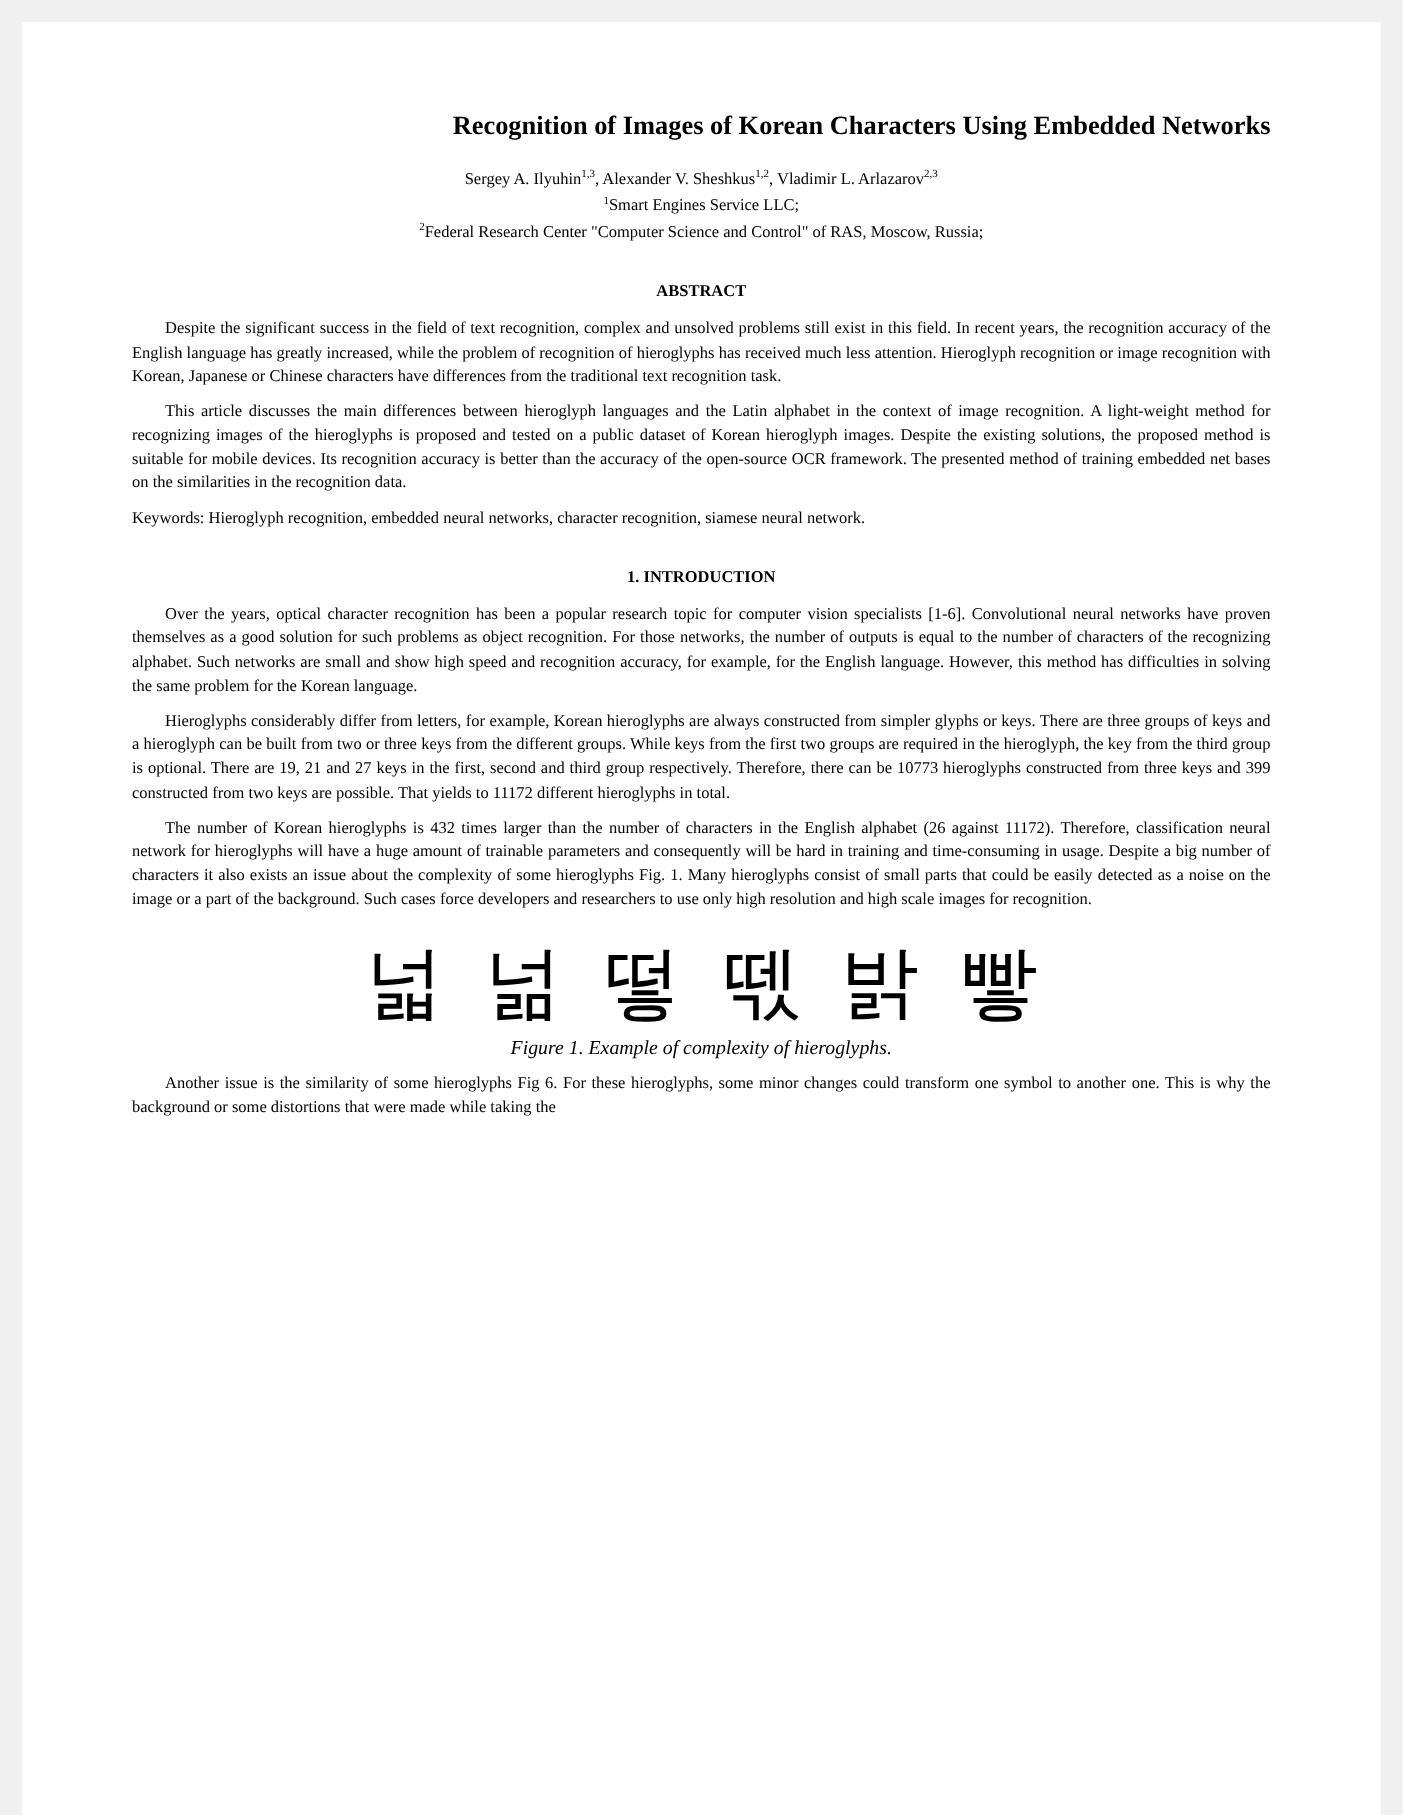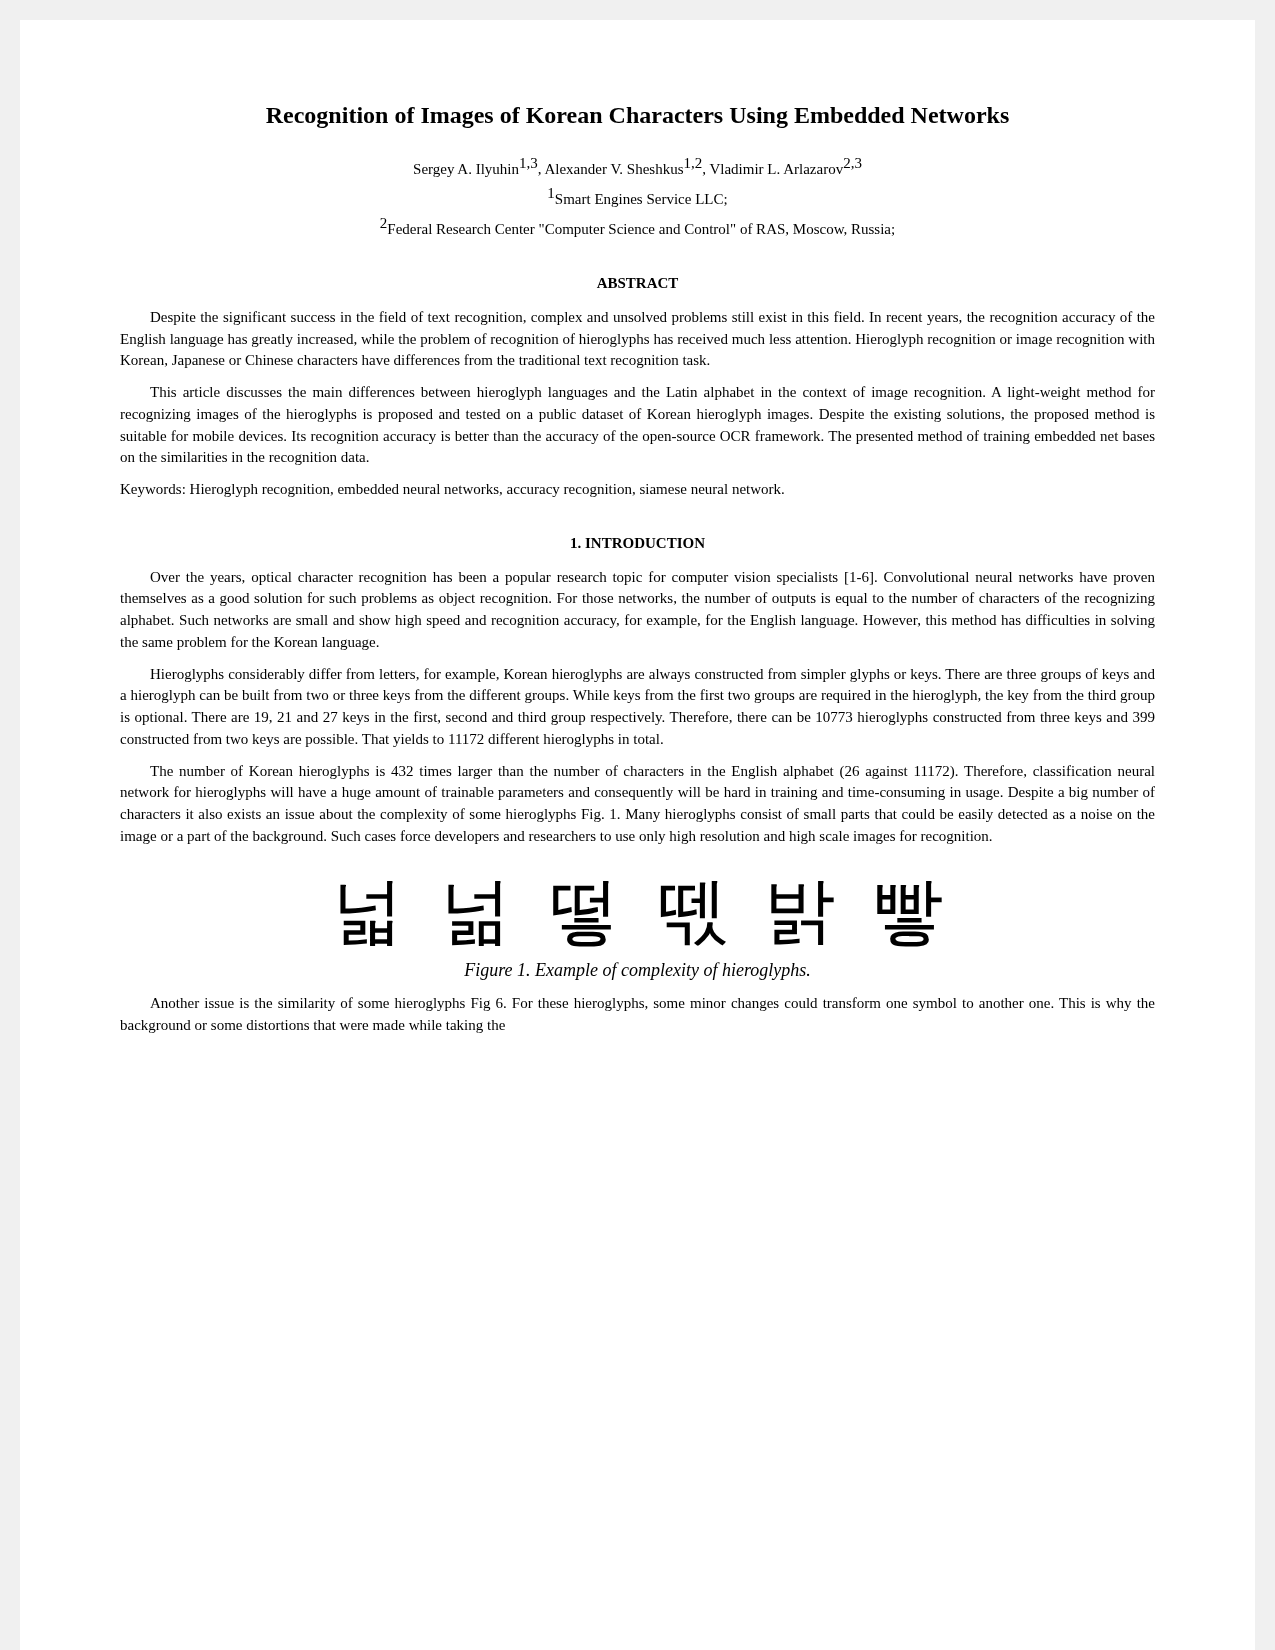--- a/index.html
+++ b/index.html
@@ -31,20 +31,21 @@
     .title-section {
       text-align: center;
       margin-bottom: 28px;
     }
 
     .main-title {
       font-size: 24px;
       font-weight: bold;
       line-height: 1.3;
       margin-bottom: 20px;
+      text-align: right;
     }
 
     .authors {
       font-size: 15px;
       line-height: 1.6;
     }
 
     .section-heading {
       text-align: center;
       font-weight: bold;
@@ -88,21 +89,21 @@
     }
 
     .figure-caption {
       font-size: 18px;
       font-style: italic;
       text-align: center;
       margin-top: 6px;
     }
 
     sup {
-      font-size: 15px;
+      font-size: 10px;
       vertical-align: super;
     }
   </style>
 </head>
 <body>
 
 <div class="page">
 
   <div class="title-section">
     <div class="main-title">
@@ -119,21 +120,21 @@
         <sup>2</sup>Federal Research Center "Computer Science and Control" of RAS, Moscow, Russia;
       </div>
     </div>
   </div>
 
   <div class="abstract-section">
     <div class="section-heading">ABSTRACT</div>
     <p class="paragraph">Despite the significant success in the field of text recognition, complex and unsolved problems still exist in this field. In recent years, the recognition accuracy of the English language has greatly increased, while the problem of recognition of hieroglyphs has received much less attention. Hieroglyph recognition or image recognition with Korean, Japanese or Chinese characters have differences from the traditional text recognition task.</p>
     <p class="paragraph">This article discusses the main differences between hieroglyph languages and the Latin alphabet in the context of image recognition. A light-weight method for recognizing images of the hieroglyphs is proposed and tested on a public dataset of Korean hieroglyph images. Despite the existing solutions, the proposed method is suitable for mobile devices. Its recognition accuracy is better than the accuracy of the open-source OCR framework. The presented method of training embedded net bases on the similarities in the recognition data.</p>
     <p class="keywords">
-      <strong>Keywords:</strong><span> Hieroglyph recognition, embedded neural networks, accuracy recognition, siamese neural network.</span>
+      <strong>Keywords:</strong><span> Hieroglyph recognition, embedded neural networks, character recognition, siamese neural network.</span>
     </p>
   </div>
 
   <div class="section1">
     <div class="section-heading">1. INTRODUCTION</div>
     <p class="paragraph">Over the years, optical character recognition has been a popular research topic for computer vision specialists [1-6]. Convolutional neural networks have proven themselves as a good solution for such problems as object recognition. For those networks, the number of outputs is equal to the number of characters of the recognizing alphabet. Such networks are small and show high speed and recognition accuracy, for example, for the English language. However, this method has difficulties in solving the same problem for the Korean language.</p>
     <p class="paragraph">Hieroglyphs considerably differ from letters, for example, Korean hieroglyphs are always constructed from simpler glyphs or keys. There are three groups of keys and a hieroglyph can be built from two or three keys from the different groups. While keys from the first two groups are required in the hieroglyph, the key from the third group is optional. There are 19, 21 and 27 keys in the first, second and third group respectively. Therefore, there can be 10773 hieroglyphs constructed from three keys and 399 constructed from two keys are possible. That yields to 11172 different hieroglyphs in total.</p>
     <p class="paragraph">The number of Korean hieroglyphs is 432 times larger than the number of characters in the English alphabet (26 against 11172). Therefore, classification neural network for hieroglyphs will have a huge amount of trainable parameters and consequently will be hard in training and time-consuming in usage. Despite a big number of characters it also exists an issue about the complexity of some hieroglyphs Fig. 1. Many hieroglyphs consist of small parts that could be easily detected as a noise on the image or a part of the background. Such cases force developers and researchers to use only high resolution and high scale images for recognition.</p>
 
     <div class="figure-container">

